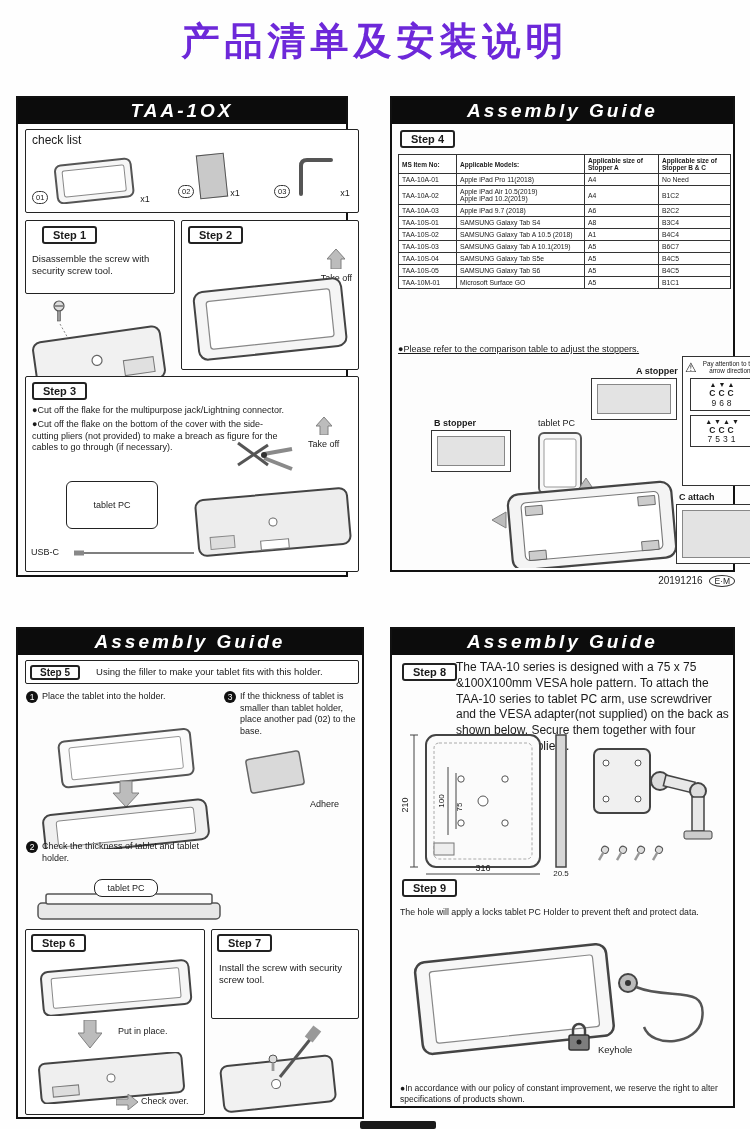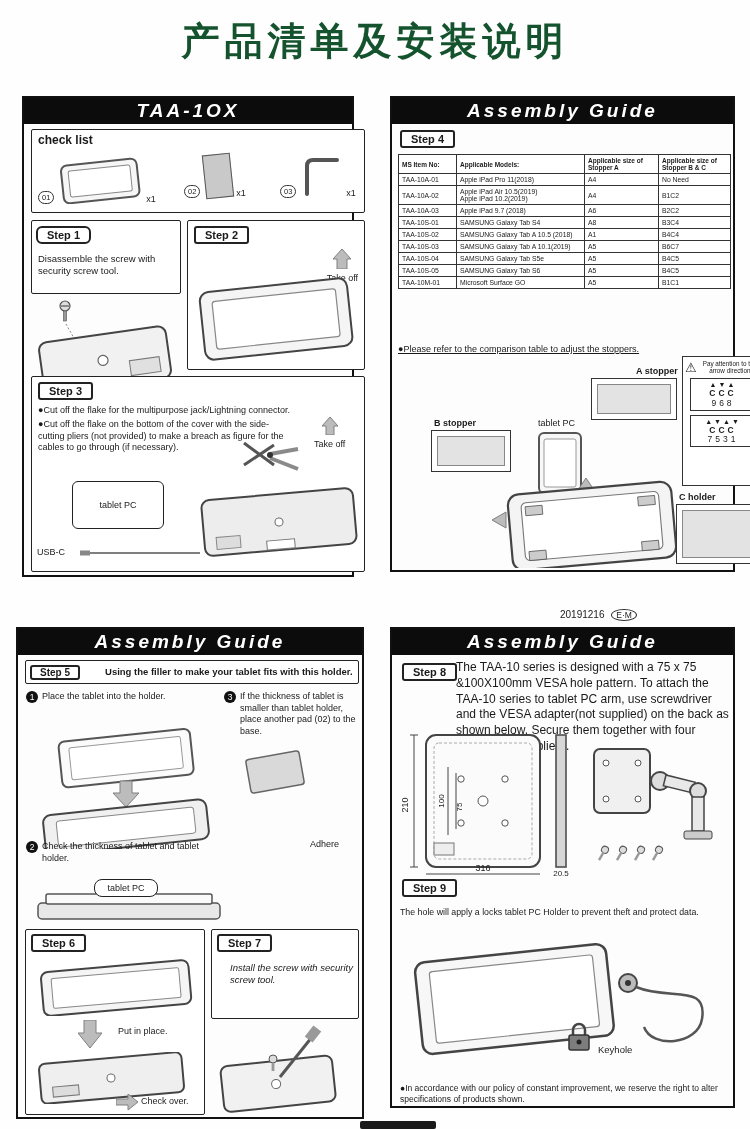--- a/index.html
+++ b/index.html
@@ -1,29 +1,29 @@
 <!DOCTYPE html>
 <html><head>
 <meta charset="utf-8">
 <style>
   * { margin:0; padding:0; box-sizing:border-box; }
   body { background:#ffffff; font-family:"Liberation Sans", sans-serif; color:#1a1a1a; }
   .page { position:relative; width:750px; height:1129px; background:#fefefe; overflow:hidden; }
   .abs { position:absolute; }
   .page-title { position:absolute; top:16px; left:0; width:100%; text-align:center;
-    font-size:38px; font-weight:bold; color:#14532d; letter-spacing:5px; }
+    font-size:38px; font-weight:bold; color:#6d28d9; letter-spacing:5px; }
   .panel { position:absolute; border:2px solid #111; background:#fdfdfd; }
   .phead { position:absolute; top:0; left:0; right:0; height:26px; background:#0c0c0c; color:#fff;
     font-weight:bold; font-style:italic; letter-spacing:3px; font-size:19px; line-height:25px; text-align:center; }
   .bx { position:absolute; border:1.5px solid #222; border-radius:2px; background:#fff; }
   .chip { display:inline-block; border:2px solid #222; border-radius:3px; padding:1px 9px;
     font-weight:bold; font-size:11px; background:#fff; white-space:nowrap; }
   .t9  { font-size:9px;  line-height:1.3; }
   .t95 { font-size:9.5px; line-height:1.3; }
-  .bold { font-weight:bold; }
+  .bold { font-weight:normal; }
   .lbl { font-size:9px; font-weight:bold; }
   .ck-item { position:absolute; display:flex; align-items:flex-end; gap:4px; }
   .onum { display:inline-block; border:1px solid #333; border-radius:8px; font-size:7.5px;
     padding:0 3px; line-height:11px; height:13px; background:#fff; }
   .qty { font-size:9px; }
   .pad-swatch { width:28px; height:44px; background:#c9c9c9; border:1px solid #555; transform:rotate(-6deg); }
   .mtab { border-collapse:collapse; font-size:6.8px; background:#fff; table-layout:fixed; }
   .mtab th, .mtab td { border:1px solid #333; padding:2px 3px; text-align:left; vertical-align:middle; }
   .mtab th { font-weight:bold; font-size:6.5px; }
   .mtab td { white-space:pre-line; }
@@ -52,21 +52,21 @@
   .page-edge { position:absolute; background:#1a1a1a; border-radius:2px; }
   svg text { font-family:"Liberation Sans", sans-serif; fill:#222; }
 </style>
 </head>
 <body>
 
 <div class="page">
 
   <h1 class="page-title">产品清单及安装说明</h1>
 
-  <section class="panel" style="left:16px;top:96px;width:332px;height:481px;margin-left:6px;">
+  <section class="panel" style="left:16px;top:96px;width:332px;height:481px;">
     <header class="phead">TAA-1OX</header>
 
     <div class="bx" style="left:7px;top:31px;width:334px;height:84px;">
       <div class="bold abs" style="left:6px;top:3px;font-size:12px;">check list</div>
       <div class="ck-item" style="left:6px;top:24px;">
         <span class="onum">01</span>
         <svg width="84" height="50" viewBox="0 0 84 50">
           <g transform="rotate(-6 42 25)">
             <rect x="4" y="8" width="76" height="38" rx="6" fill="#f6f6f6" stroke="#555" stroke-width="2"></rect>
             <rect x="11" y="14" width="62" height="26" rx="2" fill="#fff" stroke="#888" stroke-width="1"></rect>
@@ -82,21 +82,21 @@
       <div class="ck-item" style="left:248px;top:24px;">
         <span class="onum">03</span>
         <svg width="42" height="44" viewBox="0 0 42 44">
           <path d="M7 40 L7 12 Q7 6 13 6 L37 6" fill="none" stroke="#555" stroke-width="4" stroke-linecap="round"></path>
         </svg>
         <span class="qty">x1</span>
       </div>
     </div>
 
     <div class="bx" style="left:7px;top:122px;width:150px;height:74px;">
-      <span class="chip abs" style="left:4px;top:5px;border-radius:6px;">Step 1</span>
+      <span class="chip abs" style="left:16px;top:5px;">Step 1</span>
       <p class="t95 abs" style="left:6px;top:32px;width:138px;">Disassemble the screw with security screw tool.</p>
     </div>
     <svg class="abs" style="left:7px;top:202px;" width="150" height="92" viewBox="0 0 150 92">
       <g transform="translate(26,0)">
         <circle cx="8" cy="6" r="5" fill="#ddd" stroke="#555" stroke-width="1.2"></circle>
         <line x1="4" y1="6" x2="12" y2="6" stroke="#555" stroke-width="1.2"></line>
         <rect x="6.4" y="11" width="3.2" height="10" fill="#999" stroke="#555" stroke-width="0.6"></rect>
       </g>
       <line x1="35" y1="24" x2="44" y2="40" stroke="#888" stroke-width="1" stroke-dasharray="2 2"></line>
       <g transform="rotate(-8 75 60)">
@@ -253,21 +253,21 @@
         <g transform="rotate(-5 100 50)">
           <rect x="18" y="12" width="164" height="76" rx="11" fill="#f4f4f4" stroke="#444" stroke-width="2.2"></rect>
           <rect x="31" y="21" width="138" height="58" rx="5" fill="#fff" stroke="#777" stroke-width="1.1"></rect>
           <rect x="35" y="25" width="17" height="9" fill="#ccc" stroke="#555" stroke-width="0.8"></rect>
           <rect x="148" y="25" width="17" height="9" fill="#ccc" stroke="#555" stroke-width="0.8"></rect>
           <rect x="35" y="70" width="17" height="9" fill="#ccc" stroke="#555" stroke-width="0.8"></rect>
           <rect x="148" y="70" width="17" height="9" fill="#ccc" stroke="#555" stroke-width="0.8"></rect>
         </g>
       </svg>
 
-      <div class="lbl abs" style="left:253px;top:134px;">C holder</div>
+      <div class="lbl abs" style="left:253px;top:134px;">C attach</div>
       <div class="thumb" style="left:250px;top:146px;width:85px;height:60px;">
           <div class="th-in"></div>
         </div>
 
       <div class="attn" style="left:256px;top:-2px;width:82px;height:130px;">
         <div class="attn-warnrow">
           <span class="warn-glyph">⚠</span>
           <span class="attn-text">Pay attention to the arrow direction</span>
         </div>
         <div class="stamp">
@@ -277,29 +277,29 @@
         </div>
         <div class="stamp">
           <div class="arrows">▲▼▲▼</div>
           <div class="letters">CCC</div>
           <div class="digits">7531</div>
         </div>
       </div>
     </div>
   </section>
 
-  <div class="abs" style="position:absolute;left:560px;top:575px;width:175px;text-align:left;font-size:10px;margin-top:34px;">
+  <div class="abs" style="position:absolute;left:560px;top:575px;width:175px;text-align:right;font-size:10px;">
     <span>20191216</span>
     <span class="badge">E·M</span>
   </div>
 
   <section class="panel" style="left:16px;top:627px;width:348px;height:492px;">
     <header class="phead">Assembly Guide</header>
 
-    <div class="bx" style="left:7px;top:31px;width:334px;height:24px;display:flex;align-items:center;gap:25px;padding-left:4px;">
+    <div class="bx" style="left:7px;top:31px;width:334px;height:24px;display:flex;align-items:center;gap:16px;padding-left:4px;">
       <span class="chip" style="font-size:10px;padding:0 8px;">Step 5</span>
       <span class="t95 bold">Using the filler to make your tablet fits with this holder.</span>
     </div>
 
     <div class="item abs" style="left:8px;top:62px;width:182px;">
       <span class="numdot">1</span>
       <span class="t9">Place the tablet into the holder.</span>
     </div>
     <div class="item abs" style="left:206px;top:62px;width:134px;">
       <span class="numdot">3</span>
@@ -316,21 +316,21 @@
         <rect x="14" y="80" width="164" height="40" rx="8" fill="#f0f0f0" stroke="#444" stroke-width="2"></rect>
         <rect x="27" y="87" width="138" height="26" rx="3" fill="#fff" stroke="#888" stroke-width="1"></rect>
       </g>
     </svg>
 
     <svg class="abs" style="left:222px;top:118px;" width="70" height="50" viewBox="0 0 70 50">
       <g transform="rotate(-10 35 25)">
         <rect x="8" y="8" width="54" height="34" rx="3" fill="#d9d9d9" stroke="#666" stroke-width="1.5"></rect>
       </g>
     </svg>
-    <div class="t9 abs" style="left:292px;top:170px;margin-top:40px;">Adhere</div>
+    <div class="t9 abs" style="left:292px;top:170px;">Adhere</div>
 
     <div class="item abs" style="left:8px;top:212px;width:190px;">
       <span class="numdot">2</span>
       <span class="t9">Check the thickness of tablet and tablet holder.</span>
     </div>
     <svg class="abs" style="left:12px;top:242px;" width="200" height="56" viewBox="0 0 200 56">
       <rect x="8" y="32" width="182" height="16" rx="4" fill="#e8e8e8" stroke="#555" stroke-width="1.5"></rect>
       <rect x="16" y="23" width="166" height="10" rx="2" fill="#fafafa" stroke="#555" stroke-width="1.5"></rect>
       <line x1="100" y1="8" x2="100" y2="23" stroke="#555" stroke-width="1"></line>
     </svg>
@@ -360,21 +360,21 @@
       <div class="abs" style="left:90px;top:164px;display:flex;align-items:center;gap:3px;">
         <svg width="22" height="16">
           <polygon points="0,5 12,5 12,0 22,8 12,16 12,11 0,11" fill="#bcbcbc" stroke="#808080"></polygon>
         </svg>
         <span class="t9">Check over.</span>
       </div>
     </div>
 
     <div class="bx" style="left:193px;top:300px;width:148px;height:90px;">
       <span class="chip abs" style="left:5px;top:4px;">Step 7</span>
-      <p class="t95 abs" style="left:18px;top:32px;width:134px;font-style:italic;">Install the screw with security screw tool.</p>
+      <p class="t95 abs" style="left:7px;top:32px;width:134px;">Install the screw with security screw tool.</p>
     </div>
     <svg class="abs" style="left:198px;top:396px;" width="140" height="88" viewBox="0 0 140 88">
       <g transform="rotate(-6 60 58)">
         <rect x="6" y="36" width="112" height="46" rx="7" fill="#f1f1f1" stroke="#444" stroke-width="2"></rect>
         <circle cx="60" cy="59" r="4.5" fill="#fff" stroke="#666" stroke-width="1"></circle>
       </g>
       <g>
         <line x1="64" y1="52" x2="96" y2="12" stroke="#555" stroke-width="3"></line>
         <rect x="92" y="2" width="10" height="14" fill="#999" transform="rotate(38 97 9)"></rect>
       </g>

